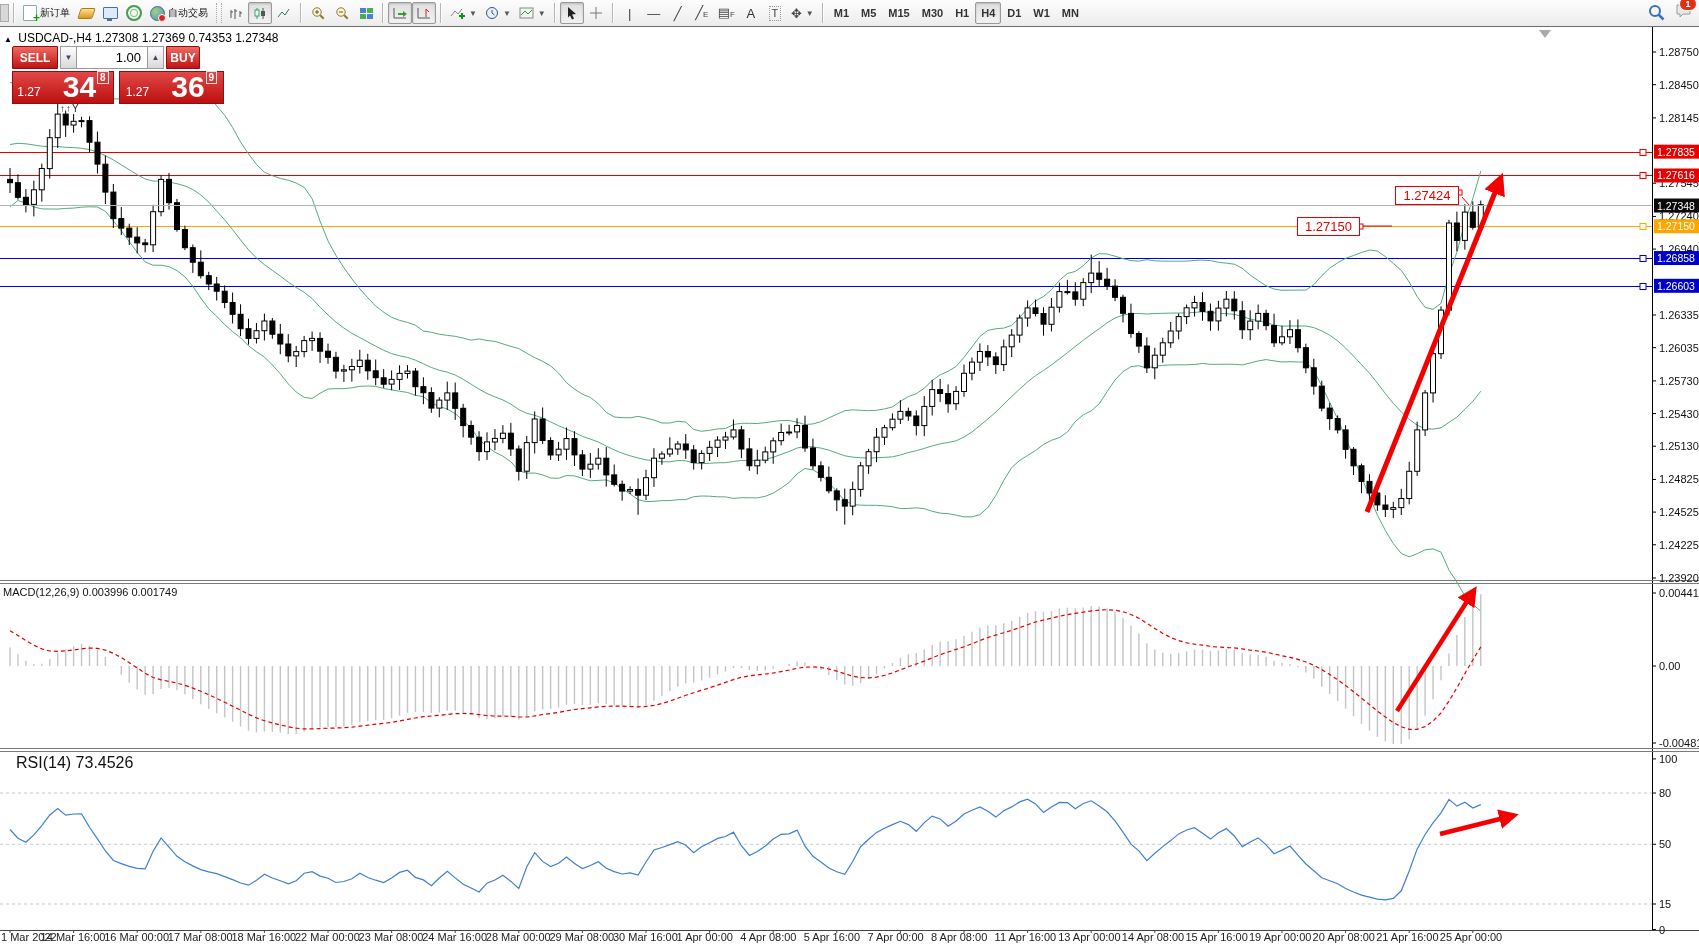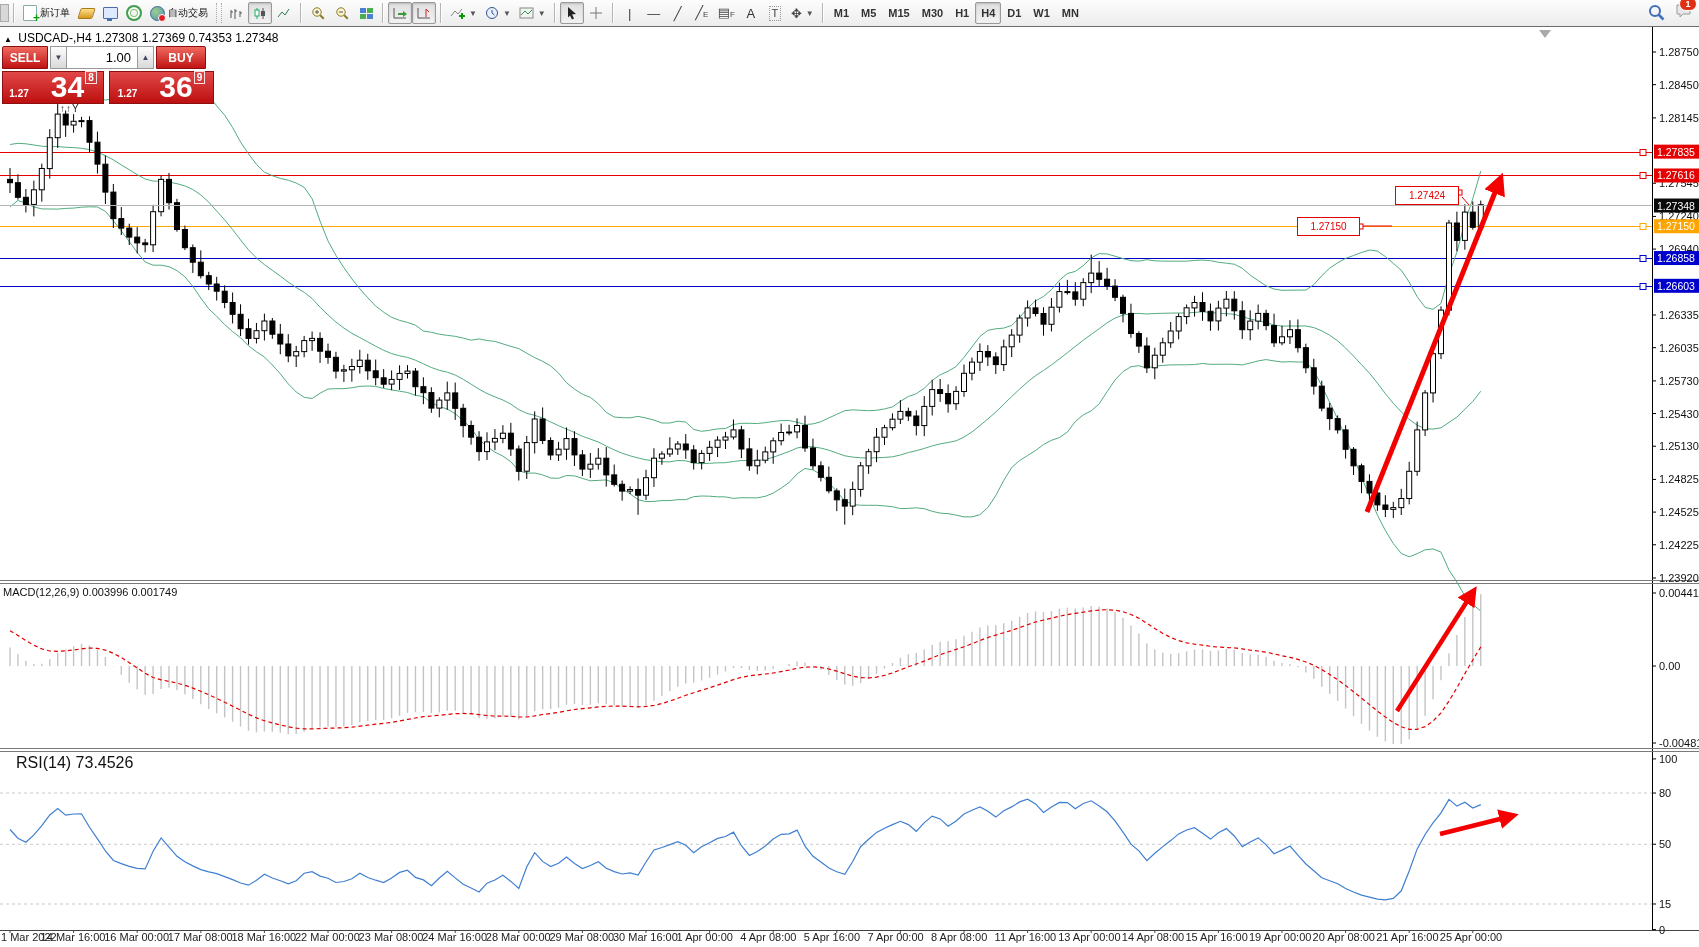--- a/index.html
+++ b/index.html
@@ -31,40 +31,40 @@
     background:#e02020;border:1px solid #fff;}
   .mini{display:block;}
   .badge{position:absolute;right:-4px;top:-5px;min-width:12px;height:12px;border-radius:7px;background:#e03014;
     color:#fff;font-size:9px;font-weight:bold;display:flex;align-items:center;justify-content:center;padding:0 2px;
     border:1px solid #fff;}
   
   #chart-svg{position:absolute;left:0;top:0;z-index:1;}
   .overlay{position:absolute;z-index:6;}
   #chart-title{left:4px;top:31px;font-size:12px;color:#000;}
   #chart-title .tri{font-size:8px;margin-right:3px;}
-  #oneclick{left:2px;top:46px;width:212px;}
+  #oneclick{left:12px;top:46px;width:212px;}
   .oc-row1{display:flex;height:23px;}
   .oc-btn{color:#fff;font-size:12px;font-weight:bold;display:flex;align-items:center;justify-content:center;
     background:linear-gradient(#ef6a5f,#c11414);border:1px solid #8d0f0f;box-sizing:border-box;}
   #sell-btn{width:46px;border-radius:2px 0 0 0;}
-  #buy-btn{width:50px;border-radius:0 2px 0 0;}
+  #buy-btn{width:34px;border-radius:0 2px 0 0;}
   .spin{width:17px;background:linear-gradient(#fdfdfd,#d9d9d9);border:1px solid #9a9a9a;color:#446;
     font-size:8px;display:flex;align-items:center;justify-content:center;box-sizing:border-box;}
   #vol-field{width:70px;background:#fff;border:1px solid #9a9a9a;border-left:none;border-right:none;
     font-size:13px;color:#000;display:flex;align-items:center;justify-content:flex-end;padding-right:6px;box-sizing:border-box;}
   .oc-row2{display:flex;margin-top:2px;gap:5px;}
   .px-box{height:33px;color:#fff;background:linear-gradient(#e14848,#bd0f0f);border:1px solid #8d0f0f;
     display:flex;align-items:flex-end;justify-content:center;padding:0 2px 1px 2px;box-sizing:border-box;}
   #sell-price{width:102px;}#buy-price{width:105px;}
-  .px-small{font-size:10px;font-weight:bold;margin:16px 2px 3px 0;}
+  .px-small{font-size:12px;font-weight:normal;margin:16px 2px 3px 0;}
   .px-big{font-size:30px;font-weight:bold;line-height:30px;margin-left:20px;}
   .px-sup{font-size:10px;font-weight:bold;border:1px solid rgba(255,255,255,.85);padding:0 2px;margin:1px 0 18px 1px;}
   #macd-label{left:3px;top:586px;font-size:11px;color:#111;}
   #rsi-label{left:16px;top:754px;font-size:16px;color:#111;}
-  .callout{border:1px solid #e60000;color:#e60000;background:#fff;font-size:10px;
+  .callout{border:1px solid #e60000;color:#e60000;background:#fff;font-size:13px;
     display:flex;align-items:center;justify-content:center;box-sizing:border-box;}
   #candle-marks{left:60px;top:103px;font-size:10px;color:#222;letter-spacing:1px;}
   #search-zone{position:absolute;right:6px;top:2px;display:flex;gap:10px;align-items:center;z-index:7;}
 </style>
 </head>
 <body>
 
 <div id="stage">
 
   <div id="toolbar">

